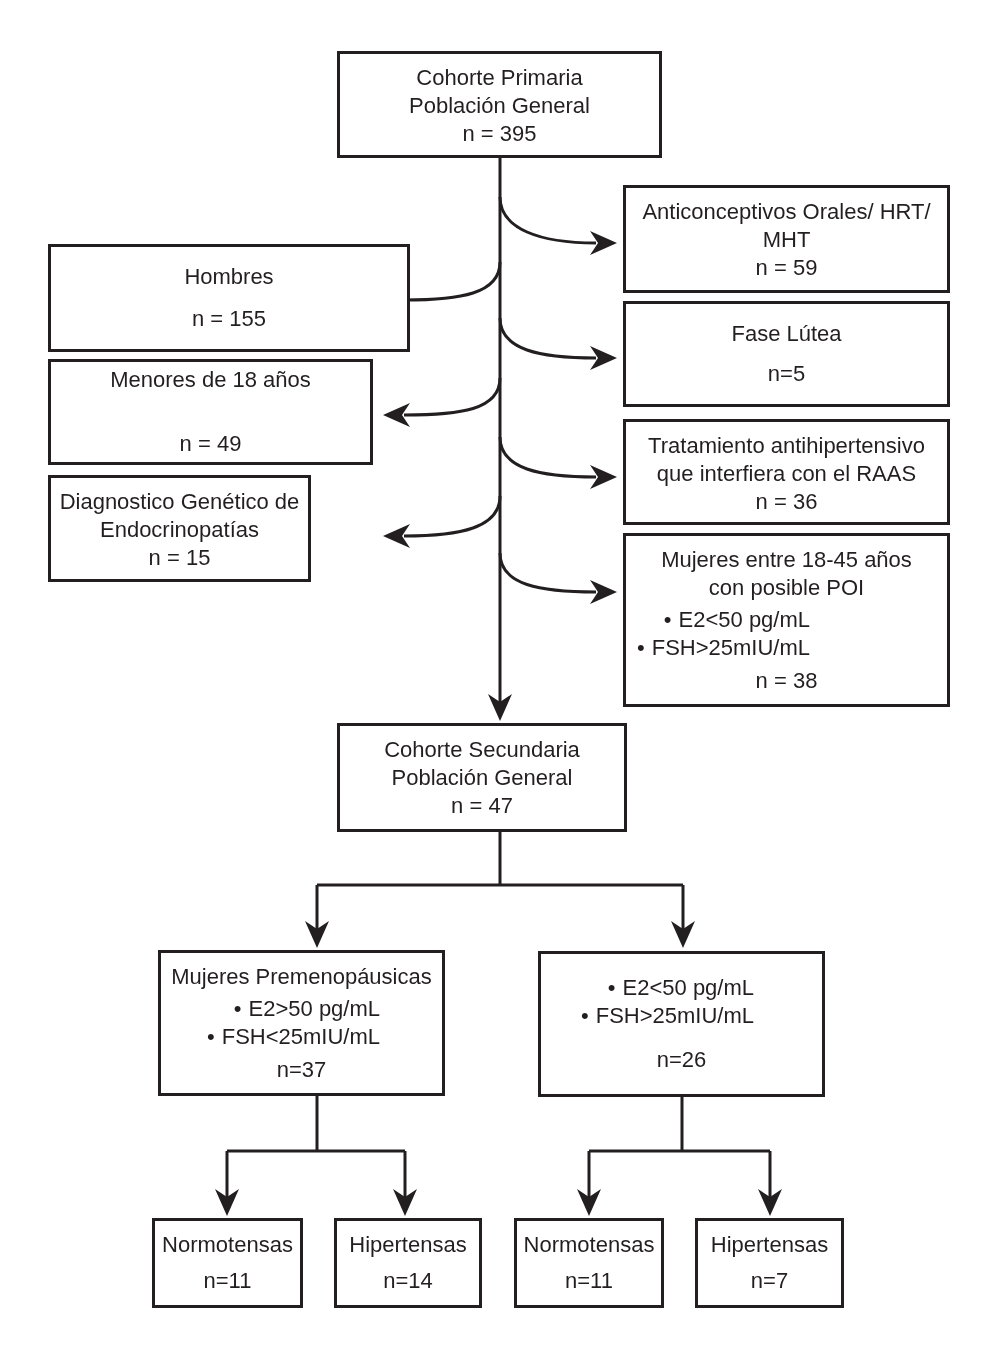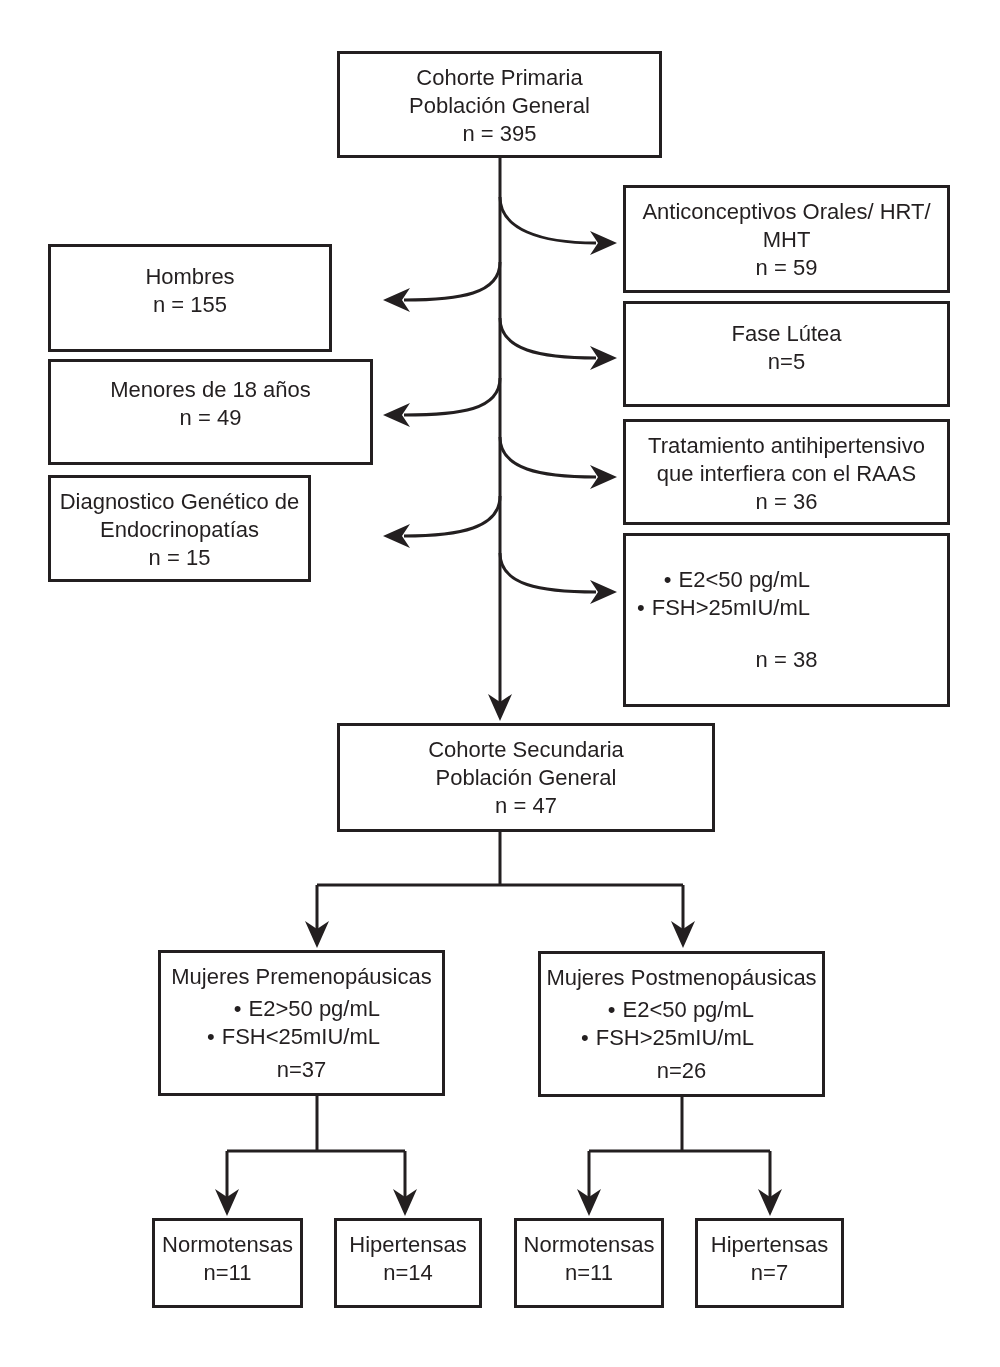--- a/index.html
+++ b/index.html
@@ -8,21 +8,21 @@
     position:relative;width:1000px;height:1367px;background:var(--bg);
     font-family:"Liberation Sans", sans-serif;color:var(--ink);
     overflow:hidden;
   }
   .connector-layer{position:absolute;left:0;top:0;width:1000px;height:1367px;}
   .connector{stroke:var(--ink);stroke-width:3;fill:none;}
   .arrowhead{fill:var(--ink);stroke:none;}
   .box{
     position:absolute;box-sizing:border-box;border:3px solid var(--ink);
     background:var(--bg);display:flex;flex-direction:column;align-items:center;
-    justify-content:flex-start;padding:10px 2px;text-align:center;
+    justify-content:space-between;padding:10px 2px;text-align:center;
     font-size:22px;line-height:28px;
   }
   .box.detail{justify-content:space-evenly;padding:5px 2px;}
   .title{white-space:nowrap;}
   .bullets{align-self:flex-start;text-align:right;white-space:nowrap;}
   .bullet::before{content:"•";margin-right:7px;}
   .poi .bullets{margin-left:9px;}
   .pre .bullets{margin-left:44px;}
   .post .bullets{margin-left:38px;}
 </style>
@@ -110,64 +110,67 @@
 
   <div class="box" style="left:623px;top:419px;width:327px;height:106px">
     <div class="title">
       <div>Tratamiento antihipertensivo</div>
       <div>que interfiera con el RAAS</div>
     </div>
     <div class="count">n = 36</div>
   </div>
 
   <div class="box detail poi" style="left:623px;top:533px;width:327px;height:174px">
+    <div class="title">
+      <div>Mujeres entre 18-45 años</div>
+      <div>con posible POI</div>
+    </div>
     <div class="bullets">
       <div class="bullet">E2&lt;50 pg/mL</div>
       <div class="bullet">FSH&gt;25mIU/mL</div>
     </div>
     <div class="count">n = 38</div>
   </div>
 
-  <div class="box" style="left:48px;top:244px;width:284px;height:108px;padding:16px 2px">
+  <div class="box" style="left:48px;top:244px;width:362px;height:108px;padding:16px 2px">
     <div class="title">Hombres</div>
     <div class="count">n = 155</div>
   </div>
 
-  <div class="box" style="left:48px;top:359px;width:325px;height:106px;padding:14px 2px">
+  <div class="box" style="left:48px;top:359px;width:325px;height:106px;padding:4px 2px">
     <div class="title">Menores de 18 años</div>
     <div class="count">n = 49</div>
   </div>
 
   <div class="box" style="left:48px;top:475px;width:263px;height:107px">
     <div class="title">
       <div>Diagnostico Genético de</div>
       <div>Endocrinopatías</div>
     </div>
     <div class="count">n = 15</div>
   </div>
 
-  <div class="box" style="left:337px;top:723px;width:378px;height:109px">
+  <div class="box" style="left:337px;top:723px;width:290px;height:109px">
     <div class="title">
       <div>Cohorte Secundaria</div>
       <div>Población General</div>
     </div>
     <div class="count">n = 47</div>
   </div>
 
   <div class="box detail pre" style="left:158px;top:950px;width:287px;height:146px">
     <div class="title">Mujeres Premenopáusicas</div>
     <div class="bullets">
       <div class="bullet">E2&gt;50 pg/mL</div>
       <div class="bullet">FSH&lt;25mIU/mL</div>
     </div>
     <div class="count">n=37</div>
   </div>
 
   <div class="box detail post" style="left:538px;top:951px;width:287px;height:146px">
-    <div class="title">Mujeres Postmenopáusicas</div>
     <div class="bullets">
       <div class="bullet">E2&lt;50 pg/mL</div>
       <div class="bullet">FSH&gt;25mIU/mL</div>
     </div>
     <div class="count">n=26</div>
   </div>
 
   <div class="box" style="left:152px;top:1218px;width:151px;height:90px">
     <div class="title">Normotensas</div>
     <div class="count">n=11</div>

